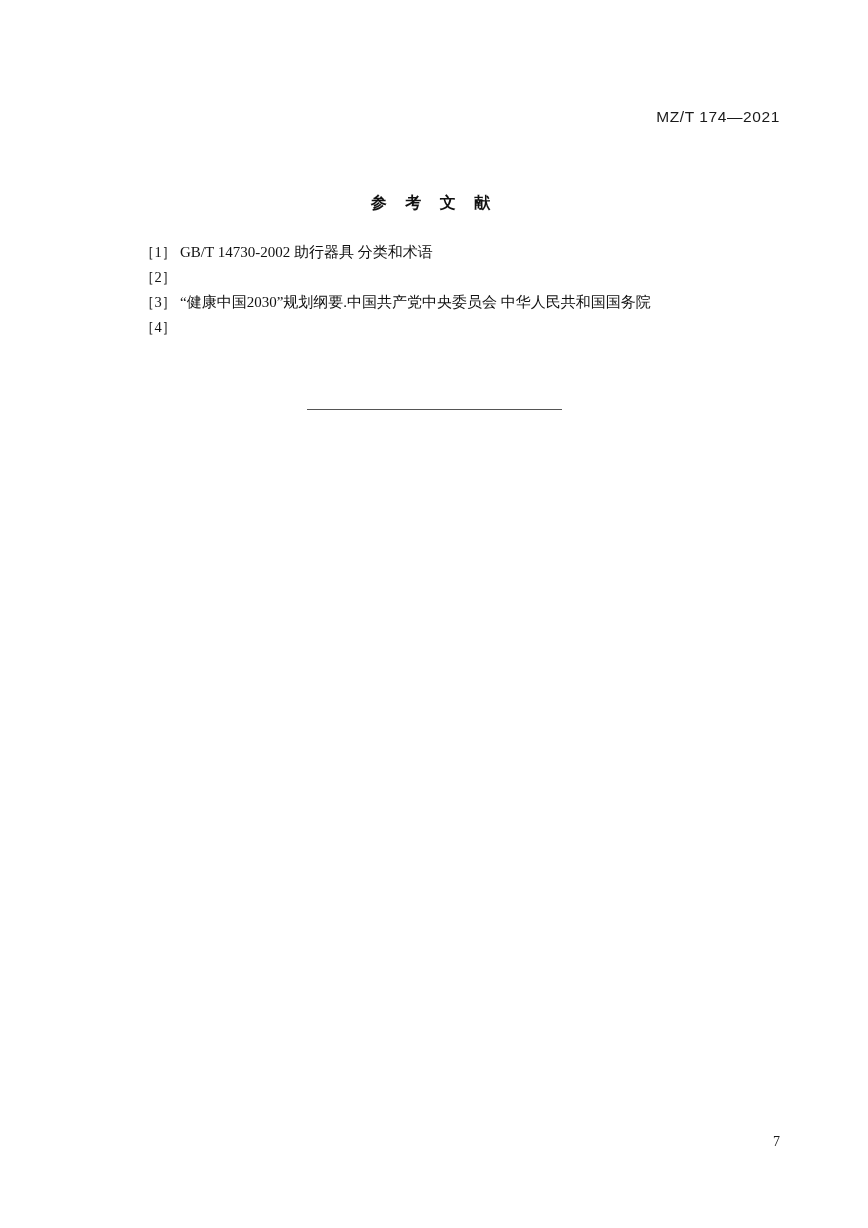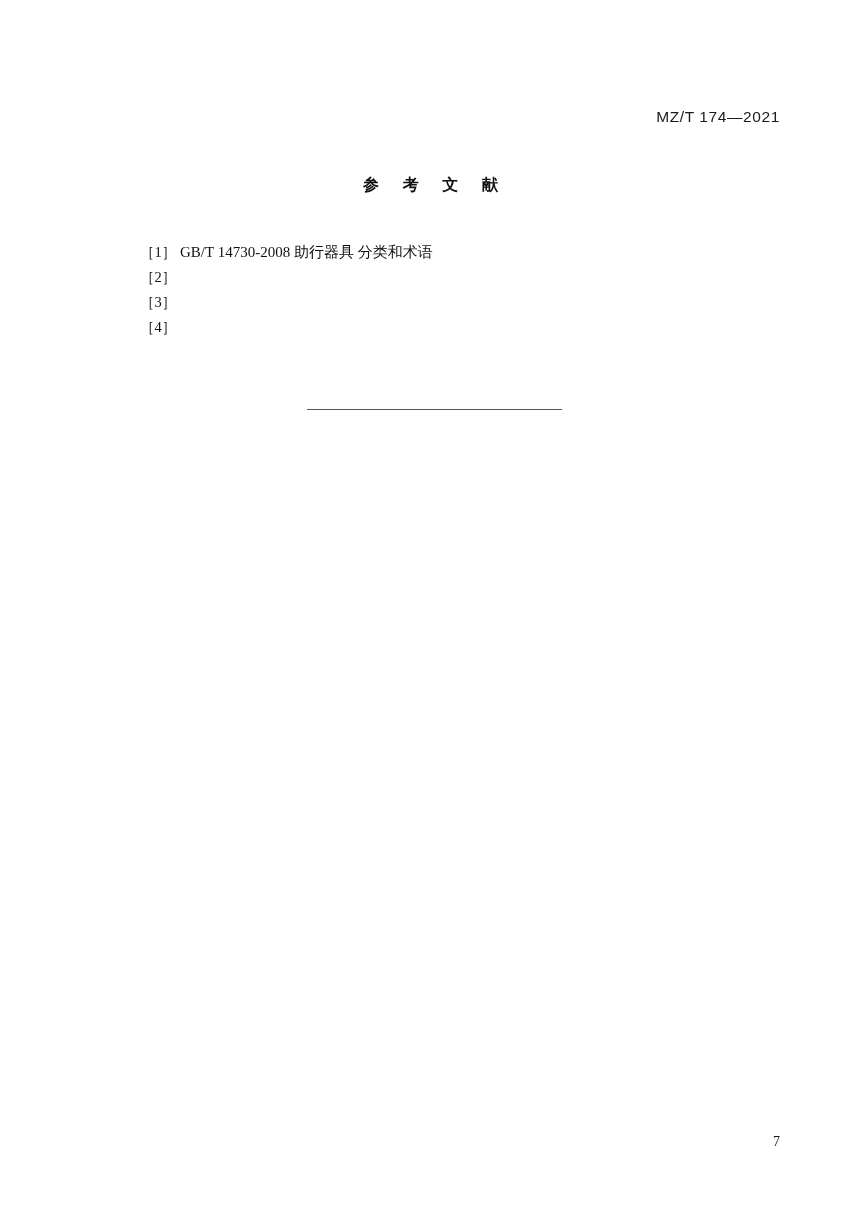--- a/index.html
+++ b/index.html
@@ -25,25 +25,25 @@
     top: 108px;
     right: 88px;
     font-family: "Liberation Sans", "DejaVu Sans", sans-serif;
     font-size: 15.5px;
     letter-spacing: 0.6px;
     color: #1a1a1a;
     white-space: nowrap;
   }
   .title {
     position: absolute;
-    top: 175px;
+    top: 193px;
     left: 0;
     width: 868px;
     text-align: center;
-    font-family: Liberation Mono, monospace;
+    font-family: Liberation Sans, sans-serif;
     font-size: 16px;
     font-weight: bold;
     letter-spacing: 7px;
     color: #111111;
   }
   .reflist {
     position: absolute;
     top: 240px;
     left: 140px;
     width: 600px;
@@ -94,27 +94,28 @@
 
 <div class="page">
 
   <div class="header">MZ/T 174—2021</div>
 
   <div class="title">参 考 文 献</div>
 
   <div class="reflist">
     <div class="ref-item">
       <span class="ref-num">［1］</span>
-      <span class="ref-text">GB/T 14730-2008    助行器具  分类和术语</span>
+      <span class="ref-text">GB/T 14730-2002    助行器具  分类和术语</span>
     </div>
     <div class="ref-item">
       <span class="ref-num">［2］</span>
     </div>
     <div class="ref-item">
       <span class="ref-num">［3］</span>
+      <span class="ref-text">“健康中国2030”规划纲要.中国共产党中央委员会  中华人民共和国国务院</span>
     </div>
     <div class="ref-item">
       <span class="ref-num">［4］</span>
     </div>
   </div>
 
   <div class="rule"><span></span></div>
 
   <div class="page-number">7</div>
 

